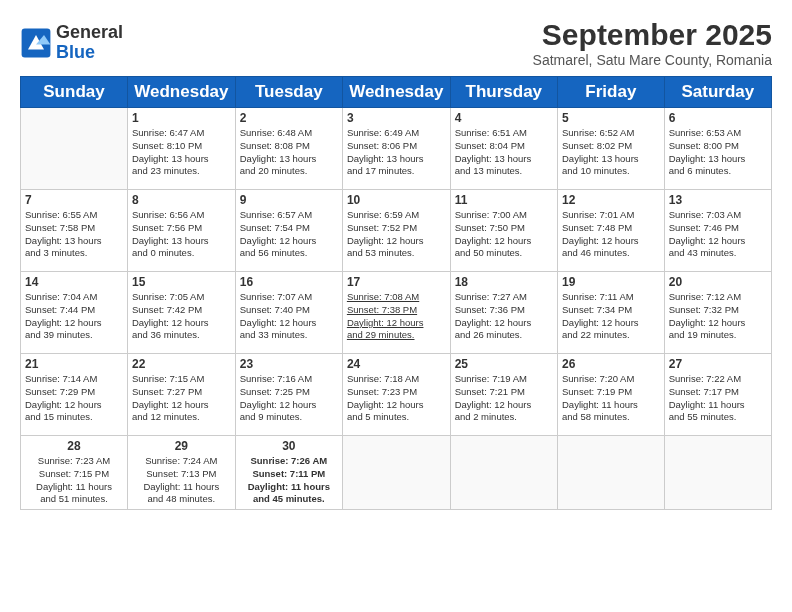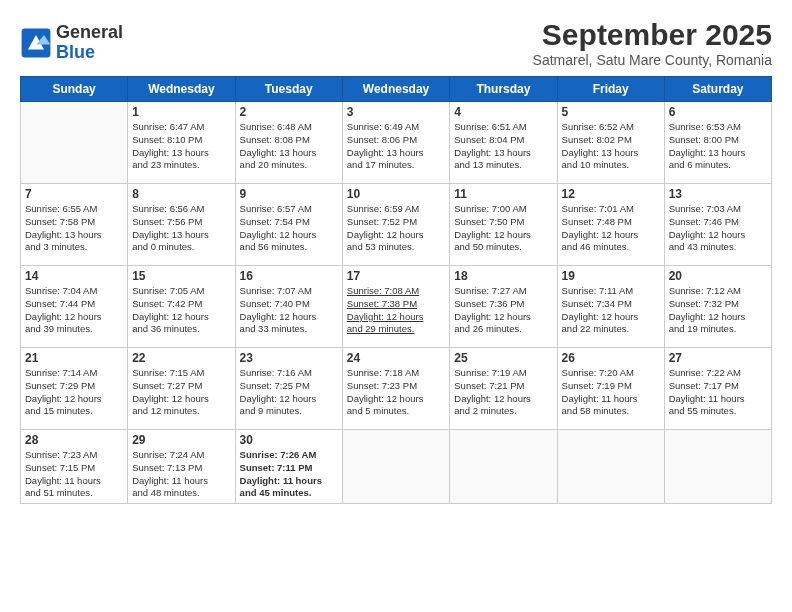--- a/index.html
+++ b/index.html
@@ -51,21 +51,21 @@
       color: #555;
     }
     .calendar {
       width: 100%;
       border-collapse: collapse;
       border: 1px solid #ccc;
     }
     .calendar th {
       background: #1565c0;
       color: #fff;
-      font-size: 12px;
+      font-size: 17px;
       font-weight: bold;
       text-align: center;
       padding: 5px 2px;
       border: 1px solid #1255a0;
     }
     .calendar td {
       vertical-align: top;
       border: 1px solid #ccc;
       padding: 3px 4px;
       width: 108px;
@@ -83,20 +83,21 @@
       display: block;
       margin-bottom: 2px;
     }
     .day-info {
       font-size: 9.5px;
       line-height: 1.35;
       color: #333;
     }
     .calendar tr:last-child td {
       height: 70px;
+      text-align: center;
     }
   </style>
 </head>
 <body>
 
 <div class="page">
   <div class="header">
     <div class="logo">
       <svg class="logo-icon" viewBox="0 0 40 40">
         <rect x="2" y="2" width="36" height="36" rx="4" fill="#1565c0"></rect>

